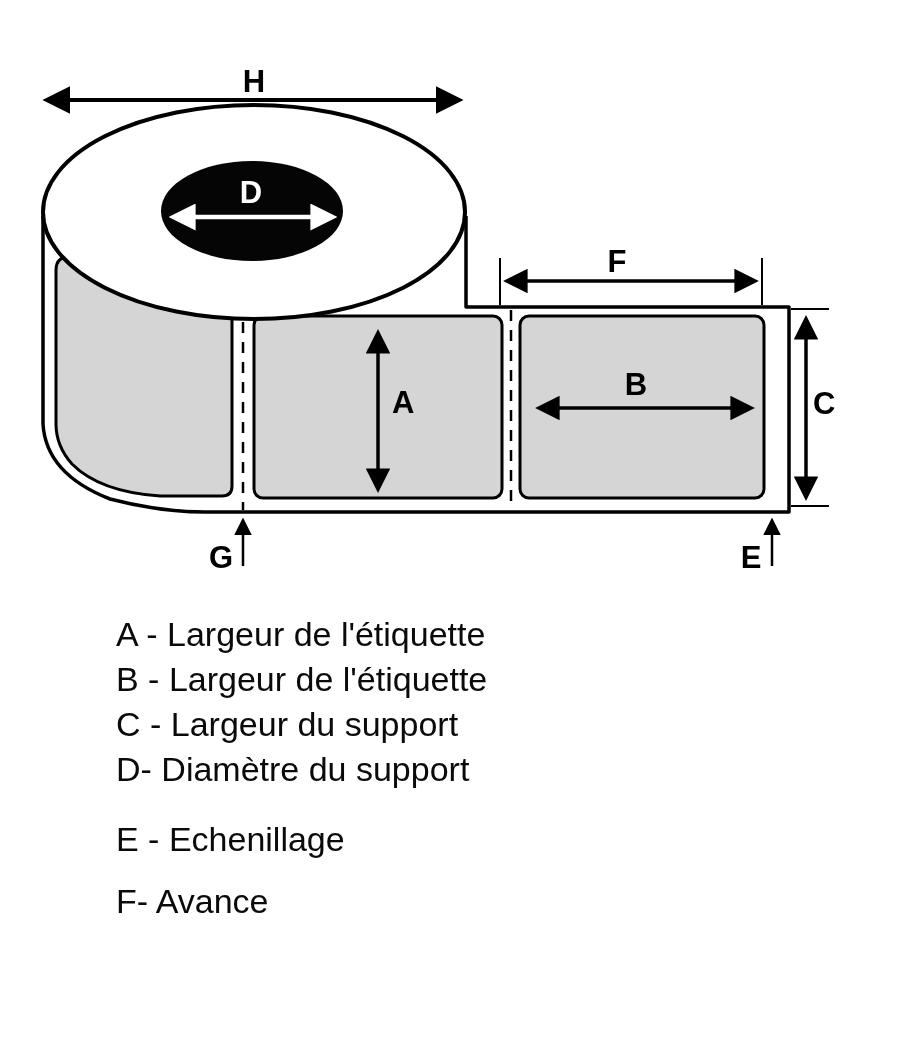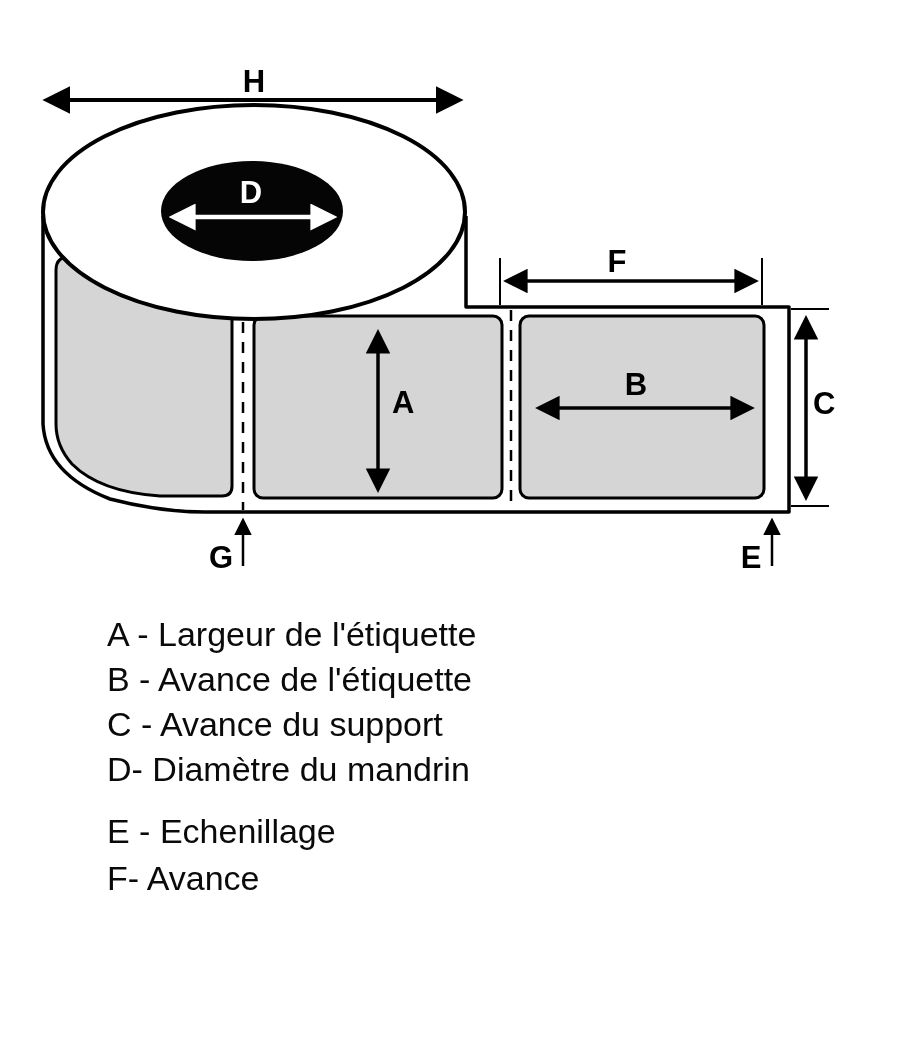--- a/index.html
+++ b/index.html
@@ -8,28 +8,28 @@
   svg.diagram { position:absolute; top:0; left:0; display:block; }
   .dim-letter {
     font-family:"Liberation Sans", sans-serif;
     font-weight:bold;
     font-size:31px;
     fill:#000;
   }
   .dim-letter.white { fill:#fff; }
   .legend {
     position:absolute;
-    left:107px;
+    left:116px;
     top:612px;
     font-size:34px;
     color:#0a0a0a;
   }
   .legend-line { line-height:45px; white-space:pre; }
-  .legend-line.gap-lg { margin-top:17px; }
-  .legend-line.gap-sm { margin-top:2px; }
+  .legend-line.gap-lg { margin-top:25px; }
+  .legend-line.gap-sm { margin-top:17px; }
 </style>
 </head>
 <body>
 
 <div class="page">
 
   <svg class="diagram" width="900" height="600" viewBox="0 0 900 600">
     <defs>
       <marker id="ah" viewBox="0 0 10 10" refX="8" refY="5" markerWidth="7" markerHeight="7" orient="auto-start-reverse" markerUnits="strokeWidth">
         <path d="M 0 0 L 10 5 L 0 10 z" fill="#000"></path>
@@ -77,20 +77,20 @@
 
     <line x1="243" y1="566" x2="243" y2="521" stroke="#000" stroke-width="2.5" marker-end="url(#ah)"></line>
     <text class="dim-letter" x="221" y="568" text-anchor="middle">G</text>
 
     <line x1="772" y1="566" x2="772" y2="521" stroke="#000" stroke-width="2.5" marker-end="url(#ah)"></line>
     <text class="dim-letter" x="751" y="568" text-anchor="middle">E</text>
   </svg>
 
   <div class="legend">
     <div class="legend-line">A - Largeur de l'étiquette</div>
-    <div class="legend-line">B - Avance de l'étiquette</div>
-    <div class="legend-line">C - Avance du support</div>
-    <div class="legend-line">D- Diamètre du mandrin</div>
+    <div class="legend-line">B - Largeur de l'étiquette</div>
+    <div class="legend-line">C - Largeur du support</div>
+    <div class="legend-line">D- Diamètre du support</div>
     <div class="legend-line gap-lg">E - Echenillage</div>
     <div class="legend-line gap-sm">F- Avance</div>
   </div>
 
 </div>
 
 </body></html>

